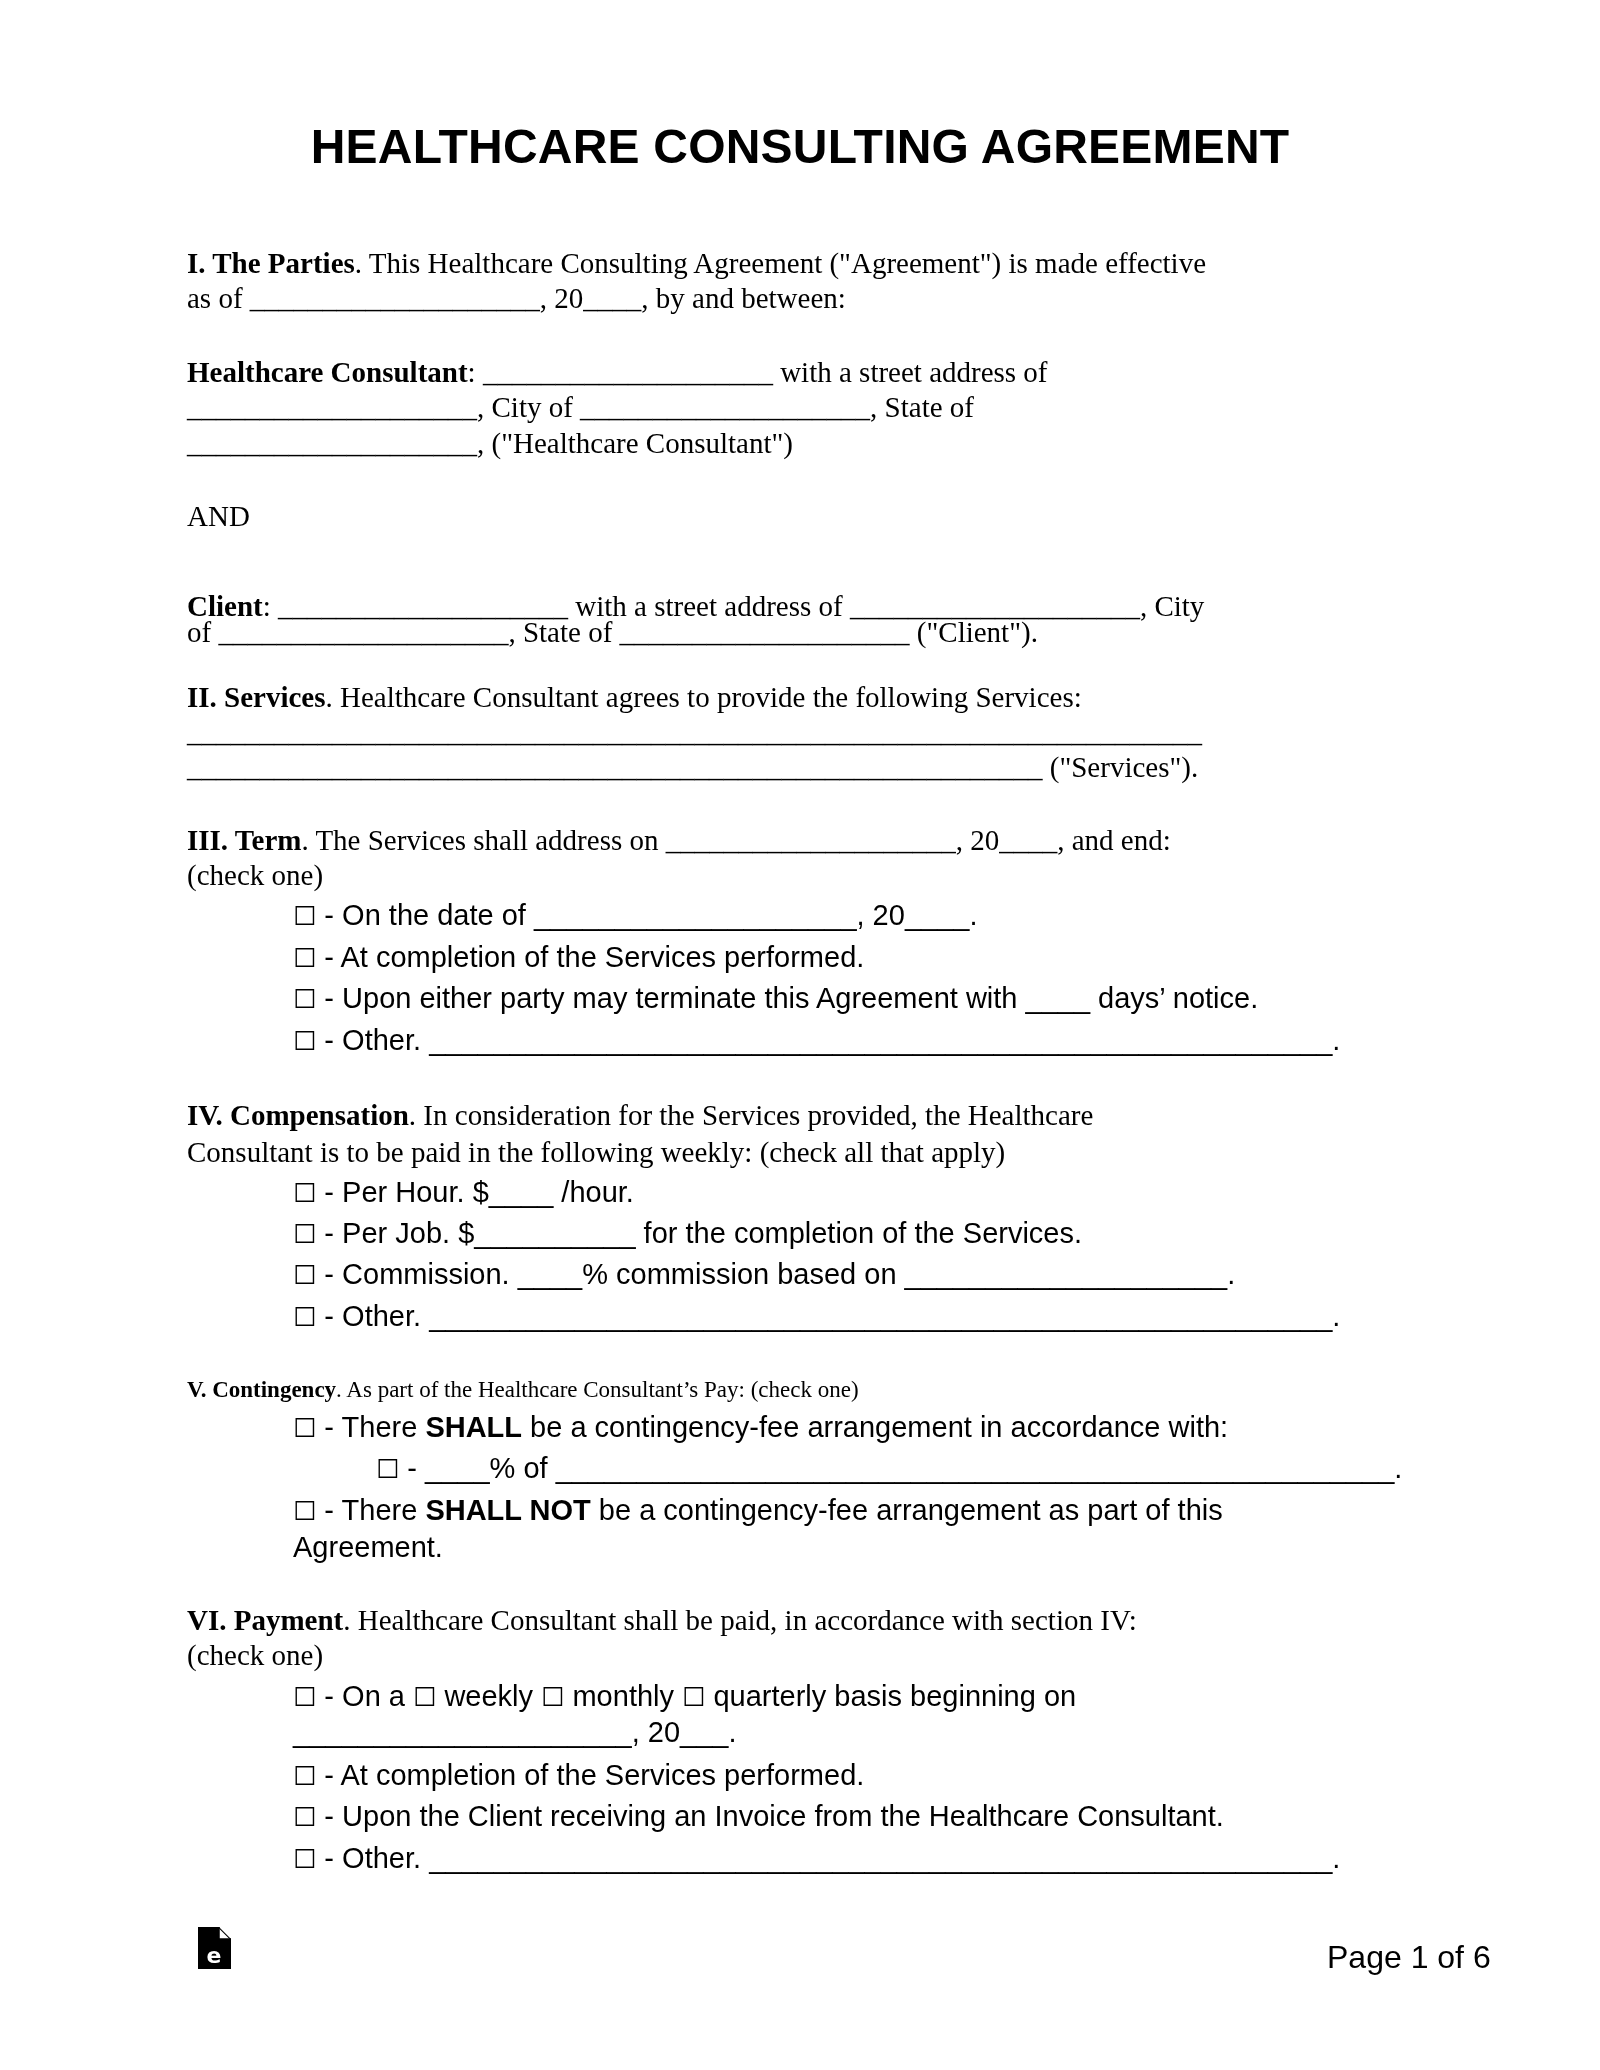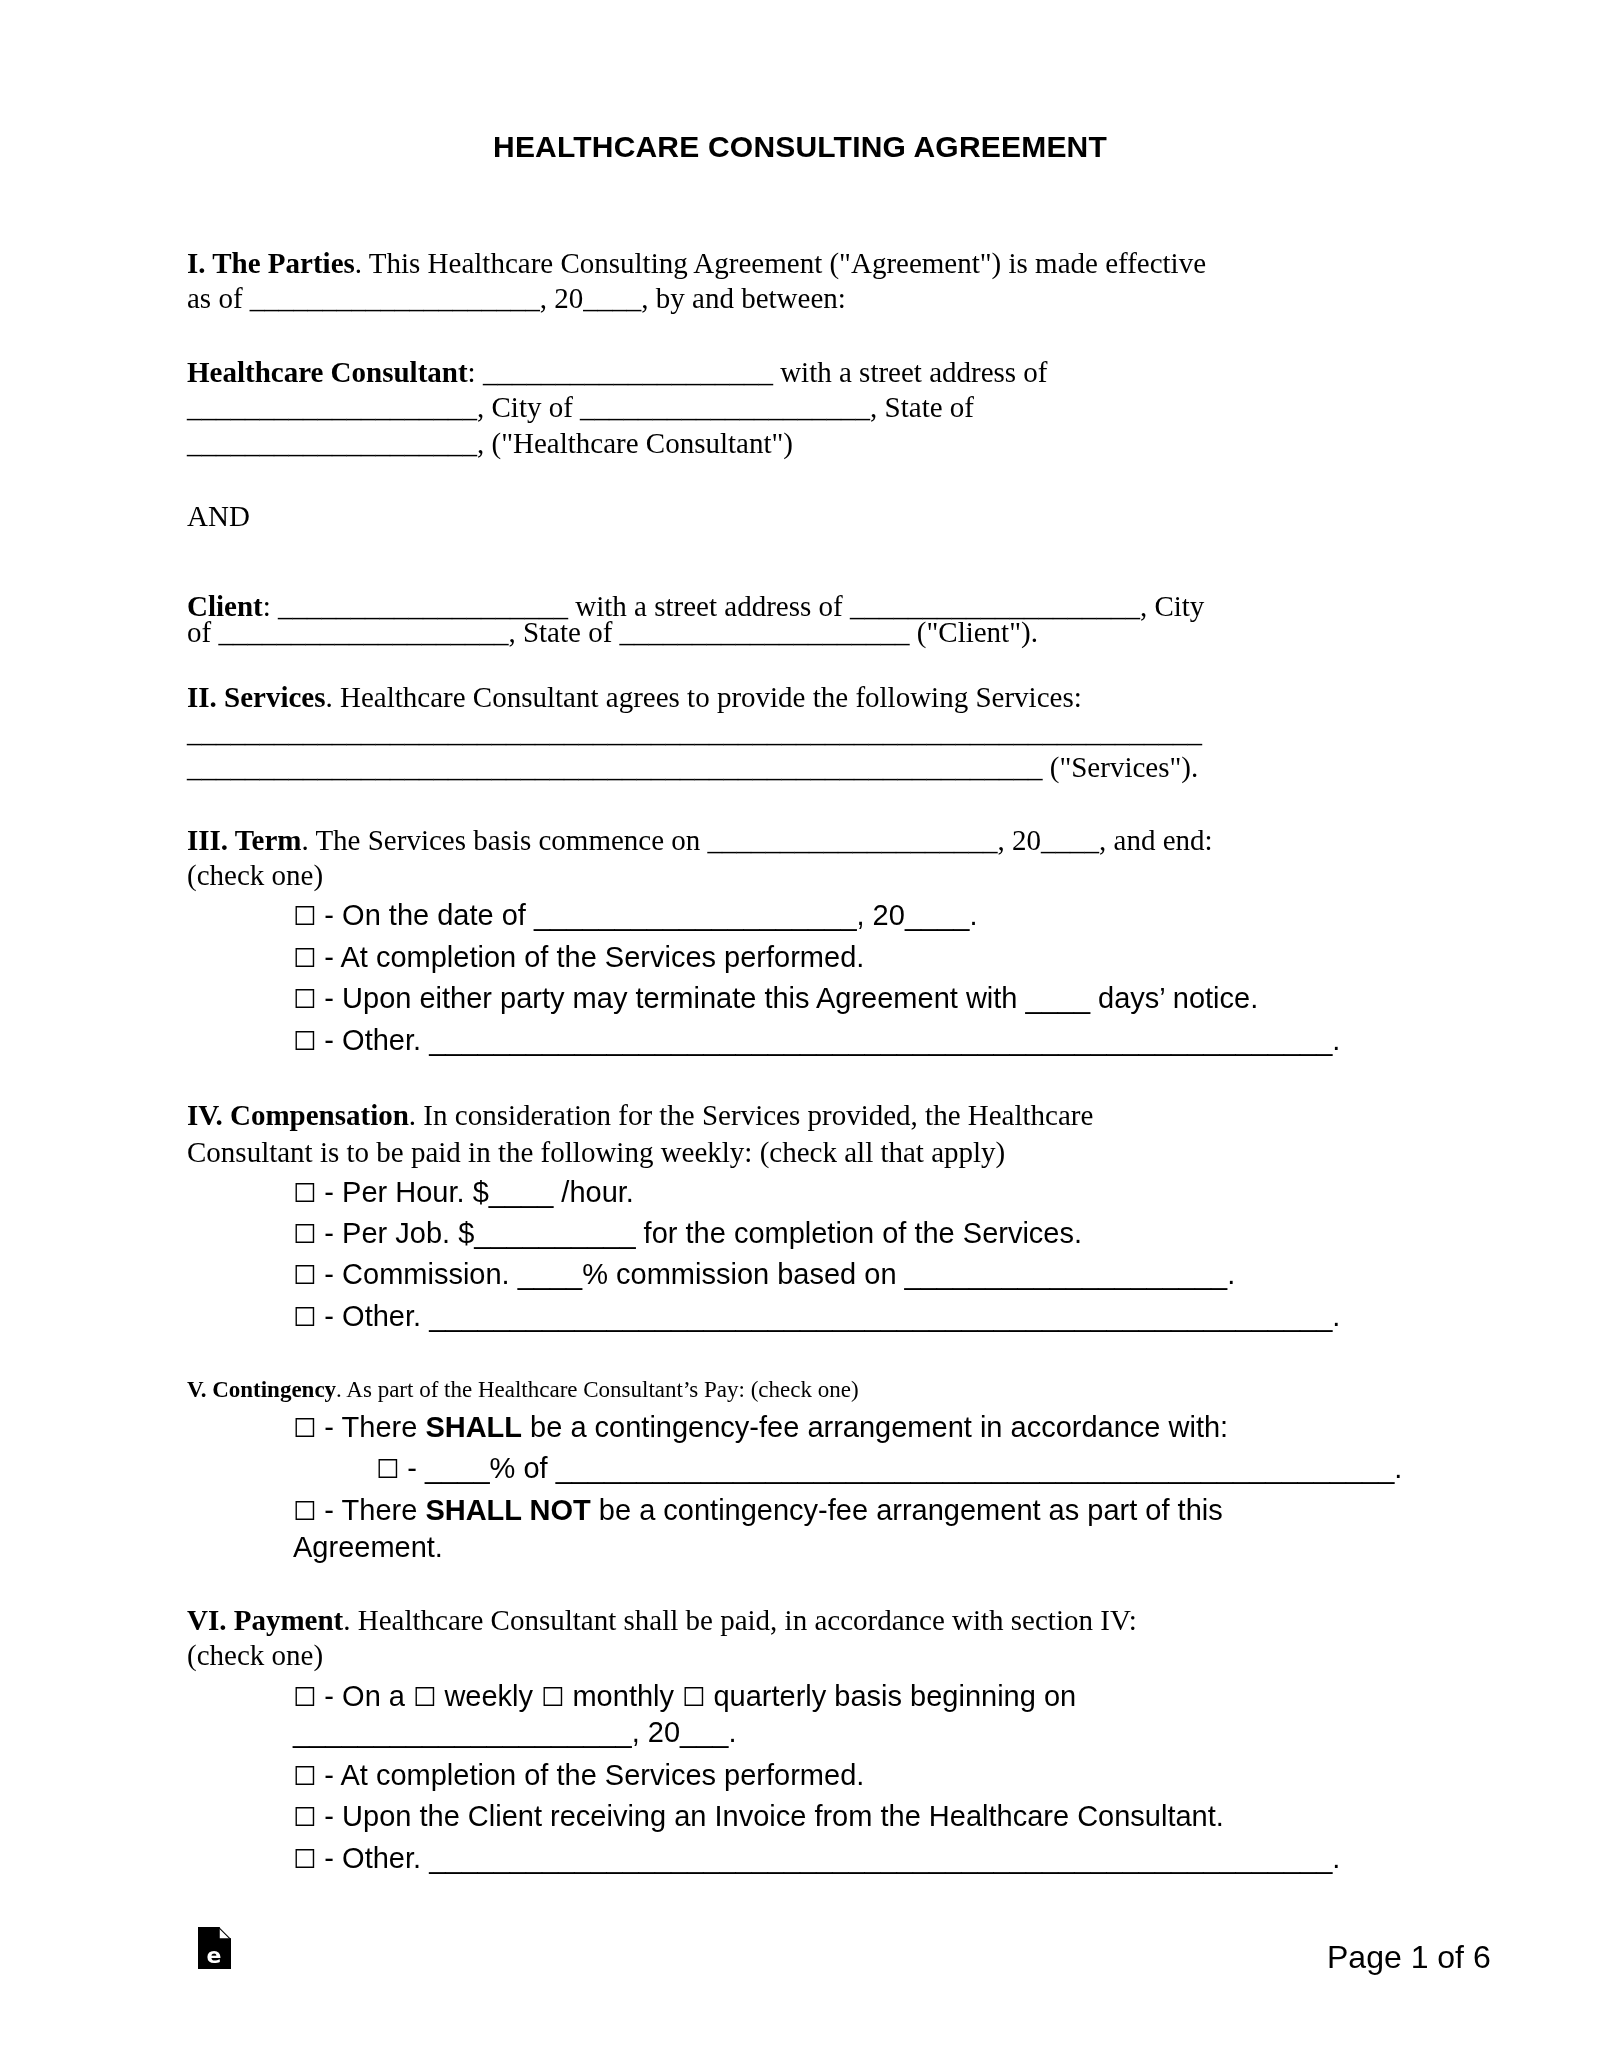--- a/index.html
+++ b/index.html
@@ -1,20 +1,20 @@
 <!DOCTYPE html>
 <html><head>
 <meta charset="utf-8">
 <style>
   html, body { margin: 0; padding: 0; background: #ffffff; }
   body { width: 1600px; height: 2070px; position: relative; overflow: hidden;
          font-family: "Liberation Sans", sans-serif; color: #000000; }
   .page { position: absolute; left: 0; top: 0; width: 1600px; height: 2070px; background: #ffffff; }
   .title { position: absolute; left: 0; width: 1600px; top: 121px; text-align: center;
-           font-weight: bold; font-size: 30px; line-height: 52px; letter-spacing: 0.2px; white-space: nowrap; }
+           font-weight: bold; font-size: 48px; line-height: 52px; letter-spacing: 0.2px; white-space: nowrap; }
   .ln { position: absolute; font-size: 29px; line-height: 36px; white-space: pre; }
   .ln.sm { font-size: 23px; }
   .l0 { left: 187px; font-family: Liberation Serif, serif; }
   .l1 { left: 282px; margin-left: 11px; }
   .l2 { left: 376px; }
   b { font-weight: bold; }
   .box { font-family: "DejaVu Sans", sans-serif; font-size: 26px; }
   .footer-logo { position: absolute; left: 198px; top: 1927px; width: 33px; height: 42px; }
   .page-num { position: absolute; left: 1327px; top: 1942px; font-size: 32px; line-height: 30px; white-space: nowrap; }
 </style>
@@ -34,21 +34,21 @@
 
   <div class="ln l0" style="top:498px">AND</div>
 
   <div class="ln l0" style="top:588px"><b>Client</b><span>: ____________________ with a street address of ____________________, City</span></div>
   <div class="ln l0" style="top:614px">of ____________________, State of ____________________ ("Client").</div>
 
   <div class="ln l0" style="top:679px"><b>II. Services</b><span>. Healthcare Consultant agrees to provide the following Services:</span></div>
   <div class="ln l0" style="top:714px">______________________________________________________________________</div>
   <div class="ln l0" style="top:749px">___________________________________________________________ ("Services").</div>
 
-  <div class="ln l0" style="top:822px"><b>III. Term</b><span>. The Services basis commence on ____________________, 20____, and end:</span></div>
+  <div class="ln l0" style="top:822px"><b>III. Term</b><span>. The Services shall address on ____________________, 20____, and end:</span></div>
   <div class="ln l0" style="top:857px">(check one)</div>
   <div class="ln l1" style="top:897px"><span class="box">☐</span><span> - On the date of ____________________, 20____.</span></div>
   <div class="ln l1" style="top:939px"><span class="box">☐</span><span> - At completion of the Services performed.</span></div>
   <div class="ln l1" style="top:980px"><span class="box">☐</span><span> - Upon either party may terminate this Agreement with ____ days’ notice.</span></div>
   <div class="ln l1" style="top:1022px"><span class="box">☐</span><span> - Other. ________________________________________________________.</span></div>
 
   <div class="ln l0" style="top:1097px"><b>IV. Compensation</b><span>. In consideration for the Services provided, the Healthcare</span></div>
   <div class="ln l0" style="top:1134px">Consultant is to be paid in the following weekly: (check all that apply)</div>
   <div class="ln l1" style="top:1174px"><span class="box">☐</span><span> - Per Hour. $____ /hour.</span></div>
   <div class="ln l1" style="top:1215px"><span class="box">☐</span><span> - Per Job. $__________ for the completion of the Services.</span></div>

